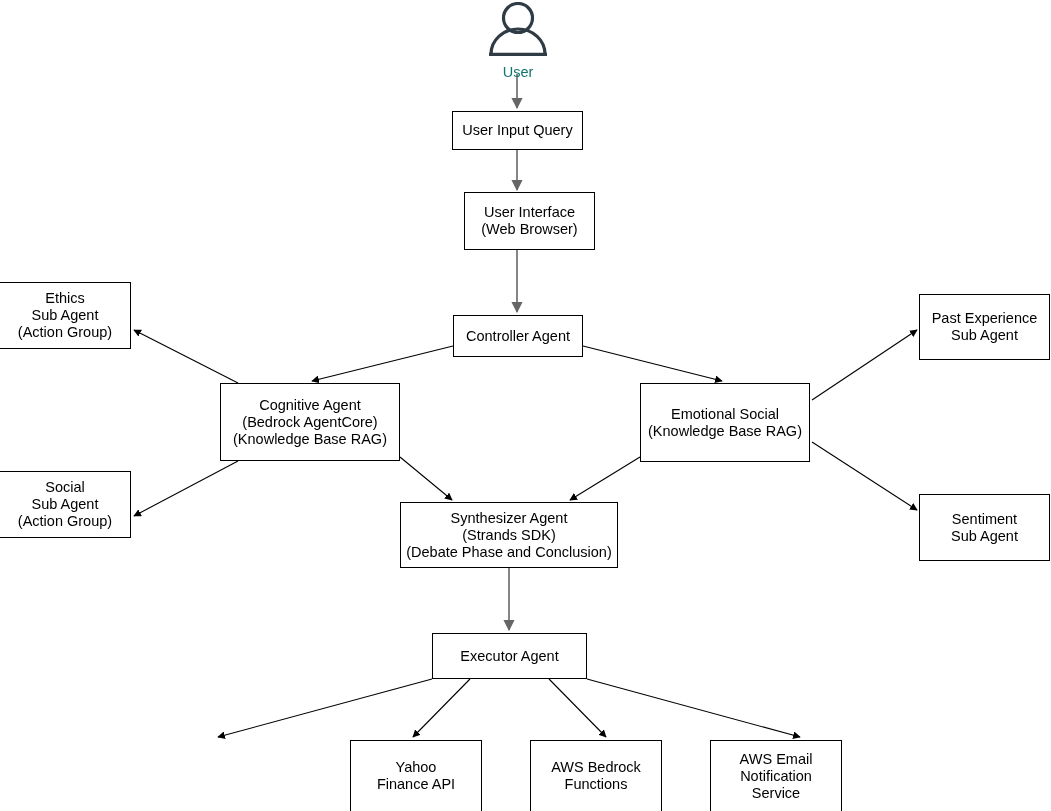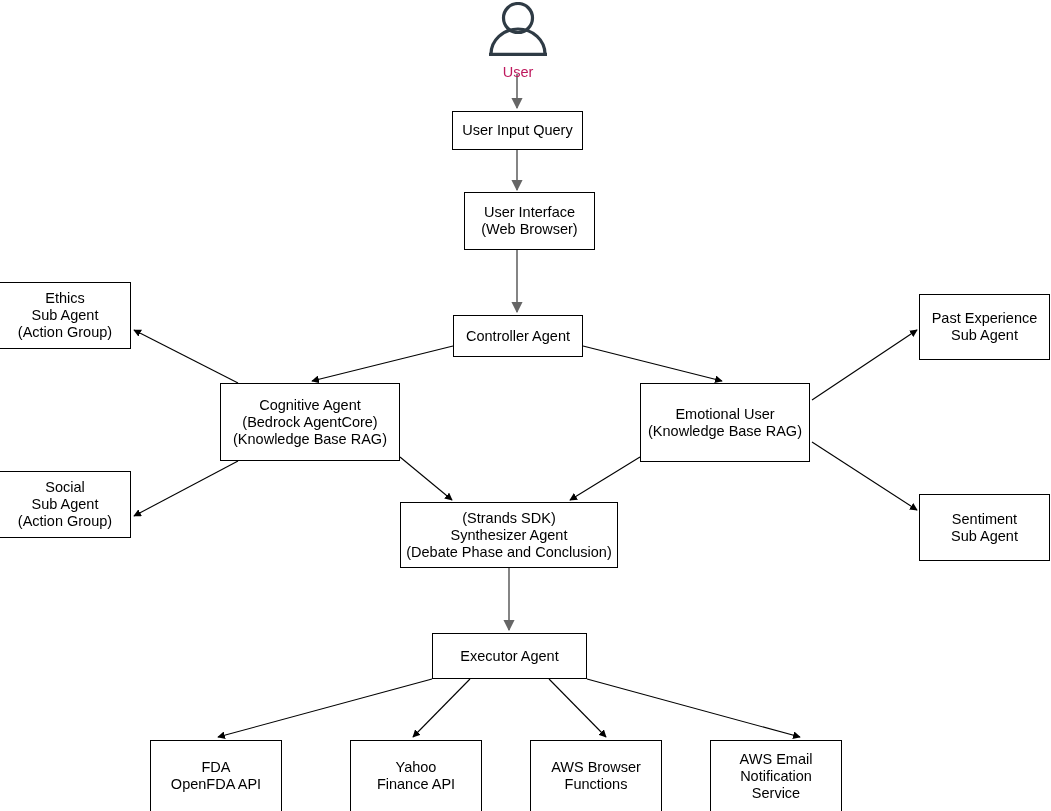--- a/index.html
+++ b/index.html
@@ -48,21 +48,21 @@
     white-space: nowrap;
   }
   .actor {
     position: absolute;
     z-index: 3;
     text-align: center;
   }
   .actor-label {
     font-size: 14.5px;
     line-height: 17px;
-    color: #be185d;
+    color: #0f766e;
     margin-top: 2px;
   }
 </style>
 </head>
 <body>
 
 <div id="canvas">
 
   <svg id="edges" viewBox="0 0 1051 811" width="1051" height="811" xmlns="http://www.w3.org/2000/svg">
     <defs>
@@ -151,70 +151,64 @@
   <div class="node" style="left:220px; top:383px; width:180px; height:78px;">
     <div class="lines">
         <span>Cognitive Agent</span>
         <span>(Bedrock AgentCore)</span>
         <span>(Knowledge Base RAG)</span>
       </div>
   </div>
 
   <div class="node" style="left:640px; top:383px; width:170px; height:79px;">
     <div class="lines">
-        <span>Emotional User</span>
+        <span>Emotional Social</span>
         <span>(Knowledge Base RAG)</span>
       </div>
   </div>
 
   <div class="node" style="left:919px; top:294px; width:131px; height:66px;">
     <div class="lines">
         <span>Past Experience</span>
         <span>Sub Agent</span>
       </div>
   </div>
 
   <div class="node" style="left:919px; top:472px; width:131px; height:67px;margin-top:22px;">
     <div class="lines">
         <span>Sentiment</span>
         <span>Sub Agent</span>
       </div>
   </div>
 
   <div class="node" style="left:400px; top:502px; width:218px; height:66px;">
     <div class="lines">
+        <span>Synthesizer Agent</span>
         <span>(Strands SDK)</span>
-        <span>Synthesizer Agent</span>
         <span>(Debate Phase and Conclusion)</span>
       </div>
   </div>
 
   <div class="node" style="left:432px; top:633px; width:155px; height:46px;">
     <div class="lines">
         <span>Executor Agent</span>
       </div>
   </div>
 
-  <div class="node" style="left:150px; top:740px; width:132px; height:72px;">
-    <div class="lines">
-        <span>FDA</span>
-        <span>OpenFDA API</span>
-      </div>
-  </div>
 
   <div class="node" style="left:350px; top:740px; width:132px; height:72px;">
     <div class="lines">
         <span>Yahoo</span>
         <span>Finance API</span>
       </div>
   </div>
 
   <div class="node" style="left:530px; top:740px; width:132px; height:72px;">
     <div class="lines">
-        <span>AWS Browser</span>
+        <span>AWS Bedrock</span>
         <span>Functions</span>
       </div>
   </div>
 
   <div class="node" style="left:710px; top:740px; width:132px; height:72px;">
     <div class="lines">
         <span>AWS Email</span>
         <span>Notification</span>
         <span>Service</span>
       </div>

